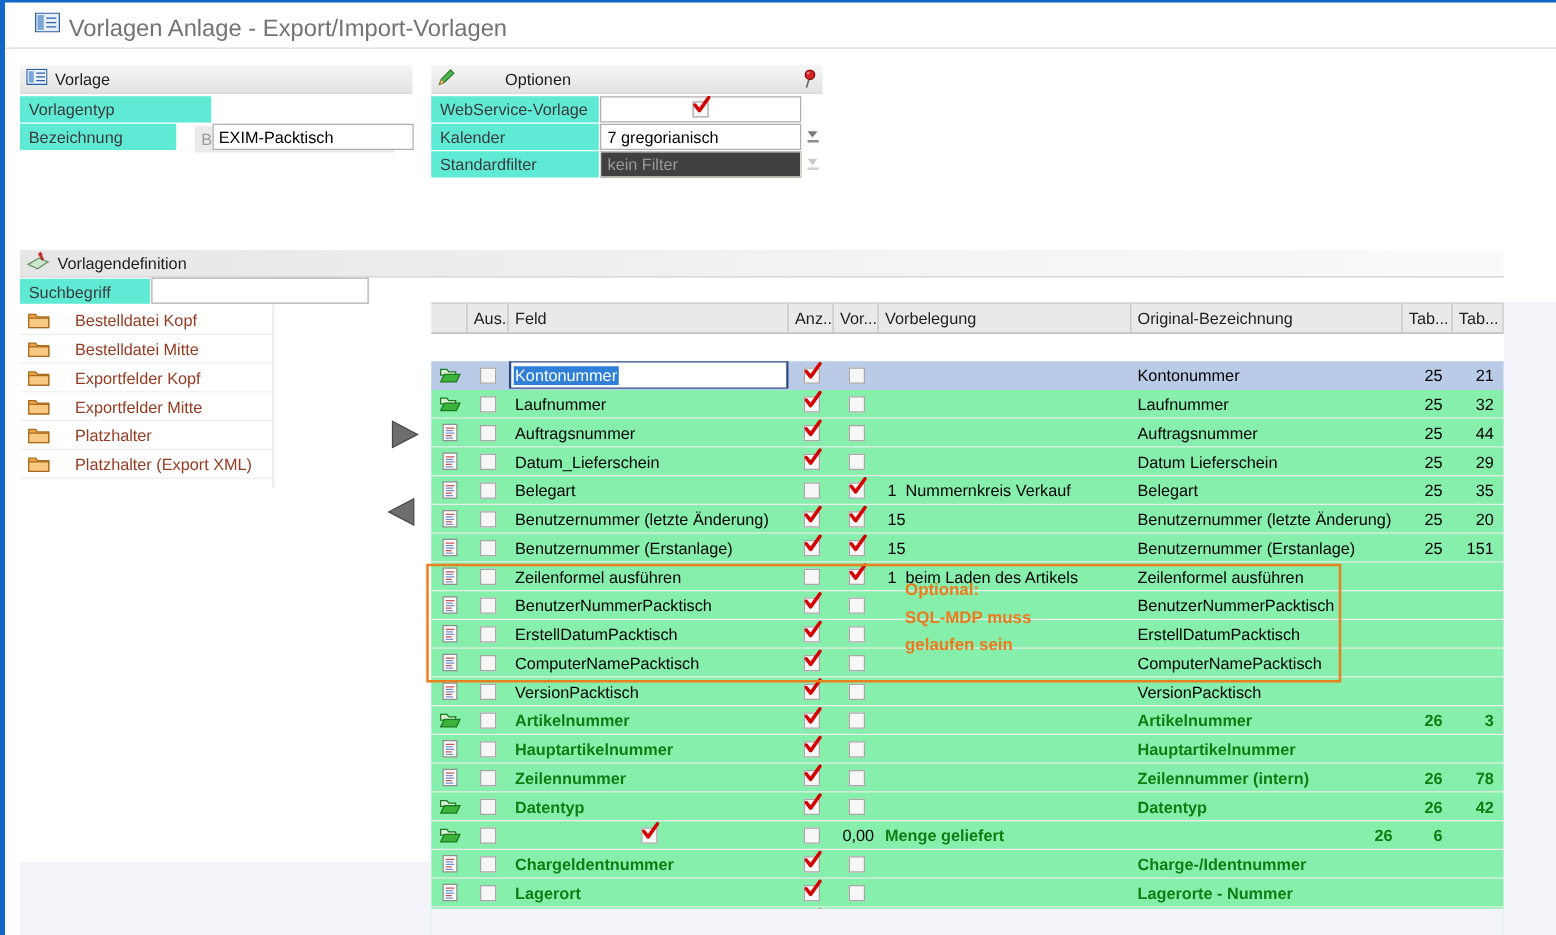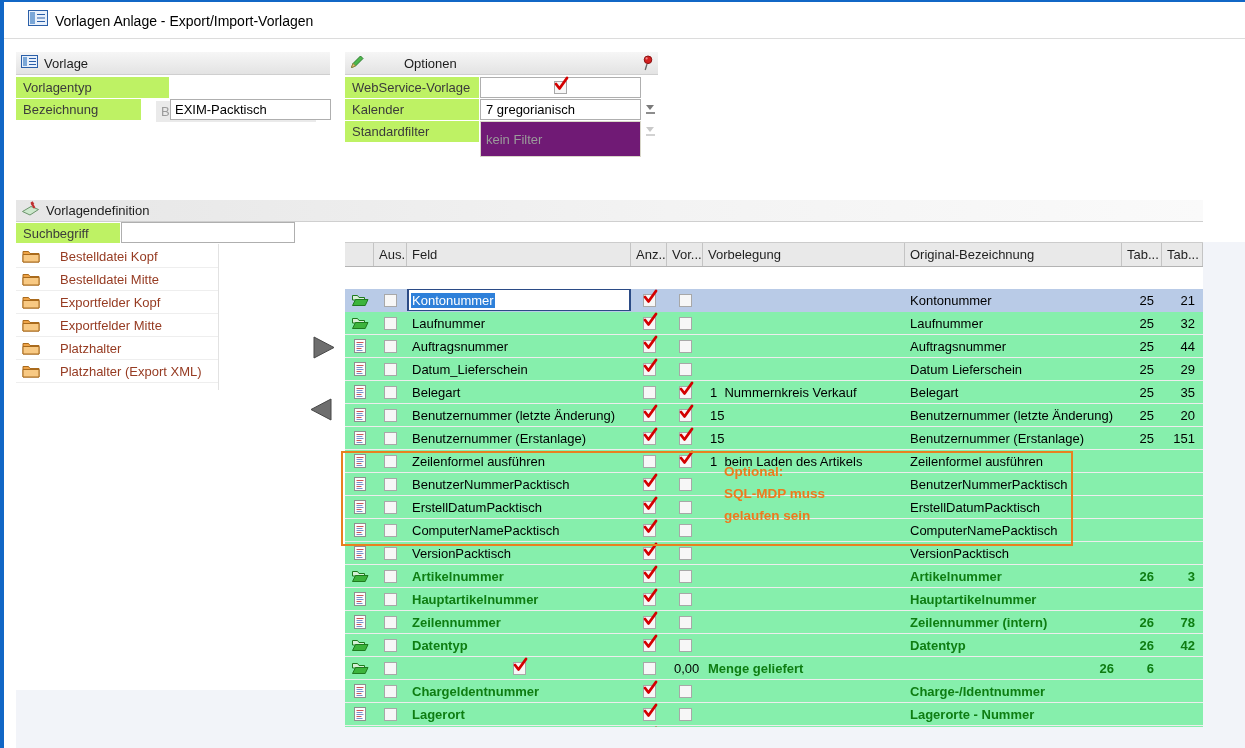--- a/index.html
+++ b/index.html
@@ -2,30 +2,30 @@
 <html><head>
 <meta charset="utf-8">
 <style>
   html,body{margin:0;padding:0;}
   body{width:1245px;height:748px;position:relative;overflow:hidden;background:#ffffff;
        font-family:"Liberation Sans",sans-serif;font-size:13px;color:#000;}
   .abs{position:absolute;}
   
   .win-border-left{left:0;top:0;width:4px;height:748px;background:#1167c6;}
   .win-border-top{left:0;top:0;width:1245px;height:2px;background:#1167c6;}
-  .title-text{left:55px;top:13px;color:#000000;font-size:14px;}
+  .title-text{left:55px;top:13px;color:#737373;font-size:19px;}
   .title-sep{left:4px;top:38px;width:1241px;height:1px;background:#dcdcdc;}
   
   .ghdr{height:23px;background:linear-gradient(#f6f6f6,#e3e3e3);border-bottom:1px solid #cfcfcf;
         box-sizing:border-box;display:flex;align-items:center;gap:6px;padding-left:5px;color:#1c1c1c;}
   .ghdr-wide{background:linear-gradient(90deg,#e6e6e6,#f3f3f3 55%,#fafafa);}
   
-  .lcell{height:21px;background:#bef264;display:flex;align-items:center;padding-left:7px;color:#3b3b3b;box-sizing:border-box;}
+  .lcell{height:21px;background:#5eead4;display:flex;align-items:center;padding-left:7px;color:#3b3b3b;box-sizing:border-box;}
   .vgray{height:21px;background:#eaeaea;display:flex;align-items:center;padding-left:5px;color:#9b9b9b;box-sizing:border-box;}
-  .vbeige{height:36px;background:#701a75;border:1px solid #d8d6c8;display:flex;align-items:center;padding-left:5px;color:#9b9b9b;box-sizing:border-box;}
+  .vbeige{height:21px;background:#404040;border:1px solid #d8d6c8;display:flex;align-items:center;padding-left:5px;color:#9b9b9b;box-sizing:border-box;}
   input.field{border:1px solid #afafaf;height:21px;box-sizing:border-box;padding:0 4px;font-size:13px;
               font-family:"Liberation Sans",sans-serif;background:#fff;color:#000;}
   .combo{height:21px;background:#fff;border:1px solid #afafaf;display:flex;align-items:center;padding-left:5px;box-sizing:border-box;color:#000;}
   .chkfield{height:21px;background:#fff;border:1px solid #afafaf;box-sizing:border-box;display:flex;align-items:center;justify-content:center;}
   .dd{width:16px;height:21px;display:flex;flex-direction:column;align-items:center;justify-content:center;background:#fff;}
   .dd .tri{width:0;height:0;border-left:4px solid transparent;border-right:4px solid transparent;border-top:5px solid #7a7a7a;}
   .dd .bar{width:9px;height:2px;background:#8d8d8d;margin-top:2px;}
   .dd.dis .tri{border-top-color:#c9c9c9;} .dd.dis .bar{background:#d2d2d2;}
   
   .fl-item{width:202px;height:23px;display:flex;align-items:center;padding-left:6px;box-sizing:border-box;

